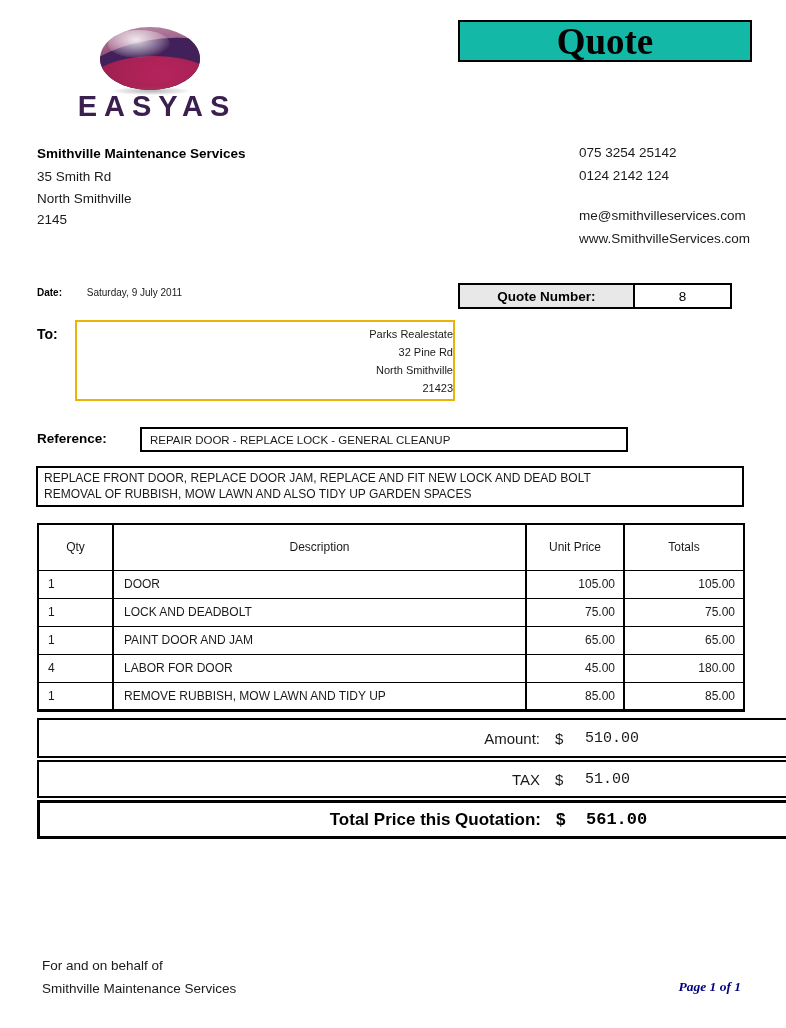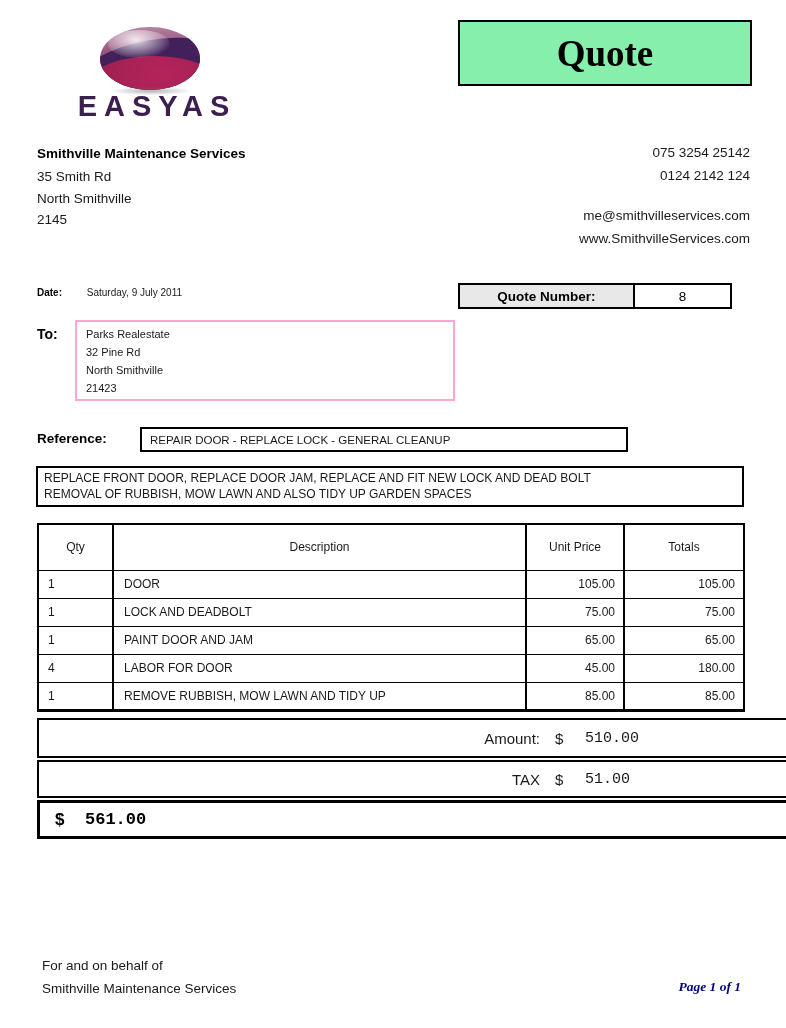--- a/index.html
+++ b/index.html
@@ -35,33 +35,33 @@
     background:radial-gradient(ellipse at center, rgba(90,90,90,0.45) 0%, rgba(120,120,120,0.15) 55%, rgba(0,0,0,0) 75%);
   }
   .brand-text {
     position:absolute; left:42px; top:90px; width:230px;
     font-size:29px; font-weight:bold; letter-spacing:7px;
     color:#3b1f4e; text-align:center;
   }
 
   
   .quote-title-box {
-    position:absolute; left:458px; top:20px; width:294px; height:66px;
-    background:#86efac; border:2px solid #000;
+    position:absolute; left:458px; top:20px; width:294px; height:42px;
+    background:#14b8a6; border:2px solid #000;
     display:flex; align-items:center; justify-content:center;
   }
   .quote-title-box .t {
     font-family:"Liberation Serif", serif; font-weight:bold; font-size:37px; color:#000;
   }
 
   
   .company-block { position:absolute; left:37px; top:146px; font-size:13.5px; color:#1a1a1a; }
   .company-block .name { font-weight:bold; color:#000; margin-bottom:9px; }
   .company-block .line { margin-bottom:8px; line-height:13.5px; }
-  .contact-block { position:absolute; right:36px; top:146px; text-align:right; font-size:13.5px; color:#1a1a1a; }
+  .contact-block { position:absolute; right:36px; top:146px; text-align:left; font-size:13.5px; color:#1a1a1a; }
   .contact-block .line { margin-bottom:9px; line-height:13.5px; }
   .contact-block .spacer { height:18px; }
 
   
   .date-row { position:absolute; left:37px; top:287px; font-size:10px; }
   .date-row .lbl { font-weight:bold; color:#000; }
   .date-row .val { margin-left:22px; color:#1a1a1a; }
   .qn-box {
     position:absolute; left:458px; top:283px; width:274px; height:26px; display:flex;
   }
@@ -72,21 +72,21 @@
   }
   .qn-box .qn-value {
     flex:1; height:100%; background:#fff; border:2px solid #000; border-left:none;
     display:flex; align-items:center; justify-content:center; font-size:13.5px;
   }
 
   
   .to-label { position:absolute; left:37px; top:326px; font-weight:bold; font-size:14px; }
   .to-box {
     position:absolute; left:75px; top:320px; width:380px; height:81px;
-    border:2px solid #f9a8d4; background:#fff; padding:7px 0 0 9px;
+    border:2px solid #eab308; background:#fff; padding:7px 0 0 9px;text-align:right;
   }
   .to-box .line { font-size:11px; color:#1a1a1a; margin-bottom:7px; line-height:11px; }
 
   
   .ref-label { position:absolute; left:37px; top:431px; font-weight:bold; font-size:13.5px; }
   .ref-box {
     position:absolute; left:140px; top:427px; width:488px; height:25px;
     border:2px solid #000; background:#fff;
     display:flex; align-items:center; padding-left:8px;
     font-size:11.5px; color:#1a1a1a;
@@ -250,20 +250,21 @@
     <span class="t-label">Amount:</span>
     <span class="t-cur">$</span>
     <span class="t-val">510.00</span>
   </div>
   <div class="tot-box tot-tax">
     <span class="t-label">TAX</span>
     <span class="t-cur">$</span>
     <span class="t-val">51.00</span>
   </div>
   <div class="tot-box tot-total">
+    <span class="t-label">Total Price this Quotation:</span>
     <span class="t-cur">$</span>
     <span class="t-val">561.00</span>
   </div>
 
   <div class="footer-left">
     <div class="line">For and on behalf of</div>
     <div class="line">Smithville Maintenance Services</div>
   </div>
   <div class="page-info">Page 1 of 1</div>
 

